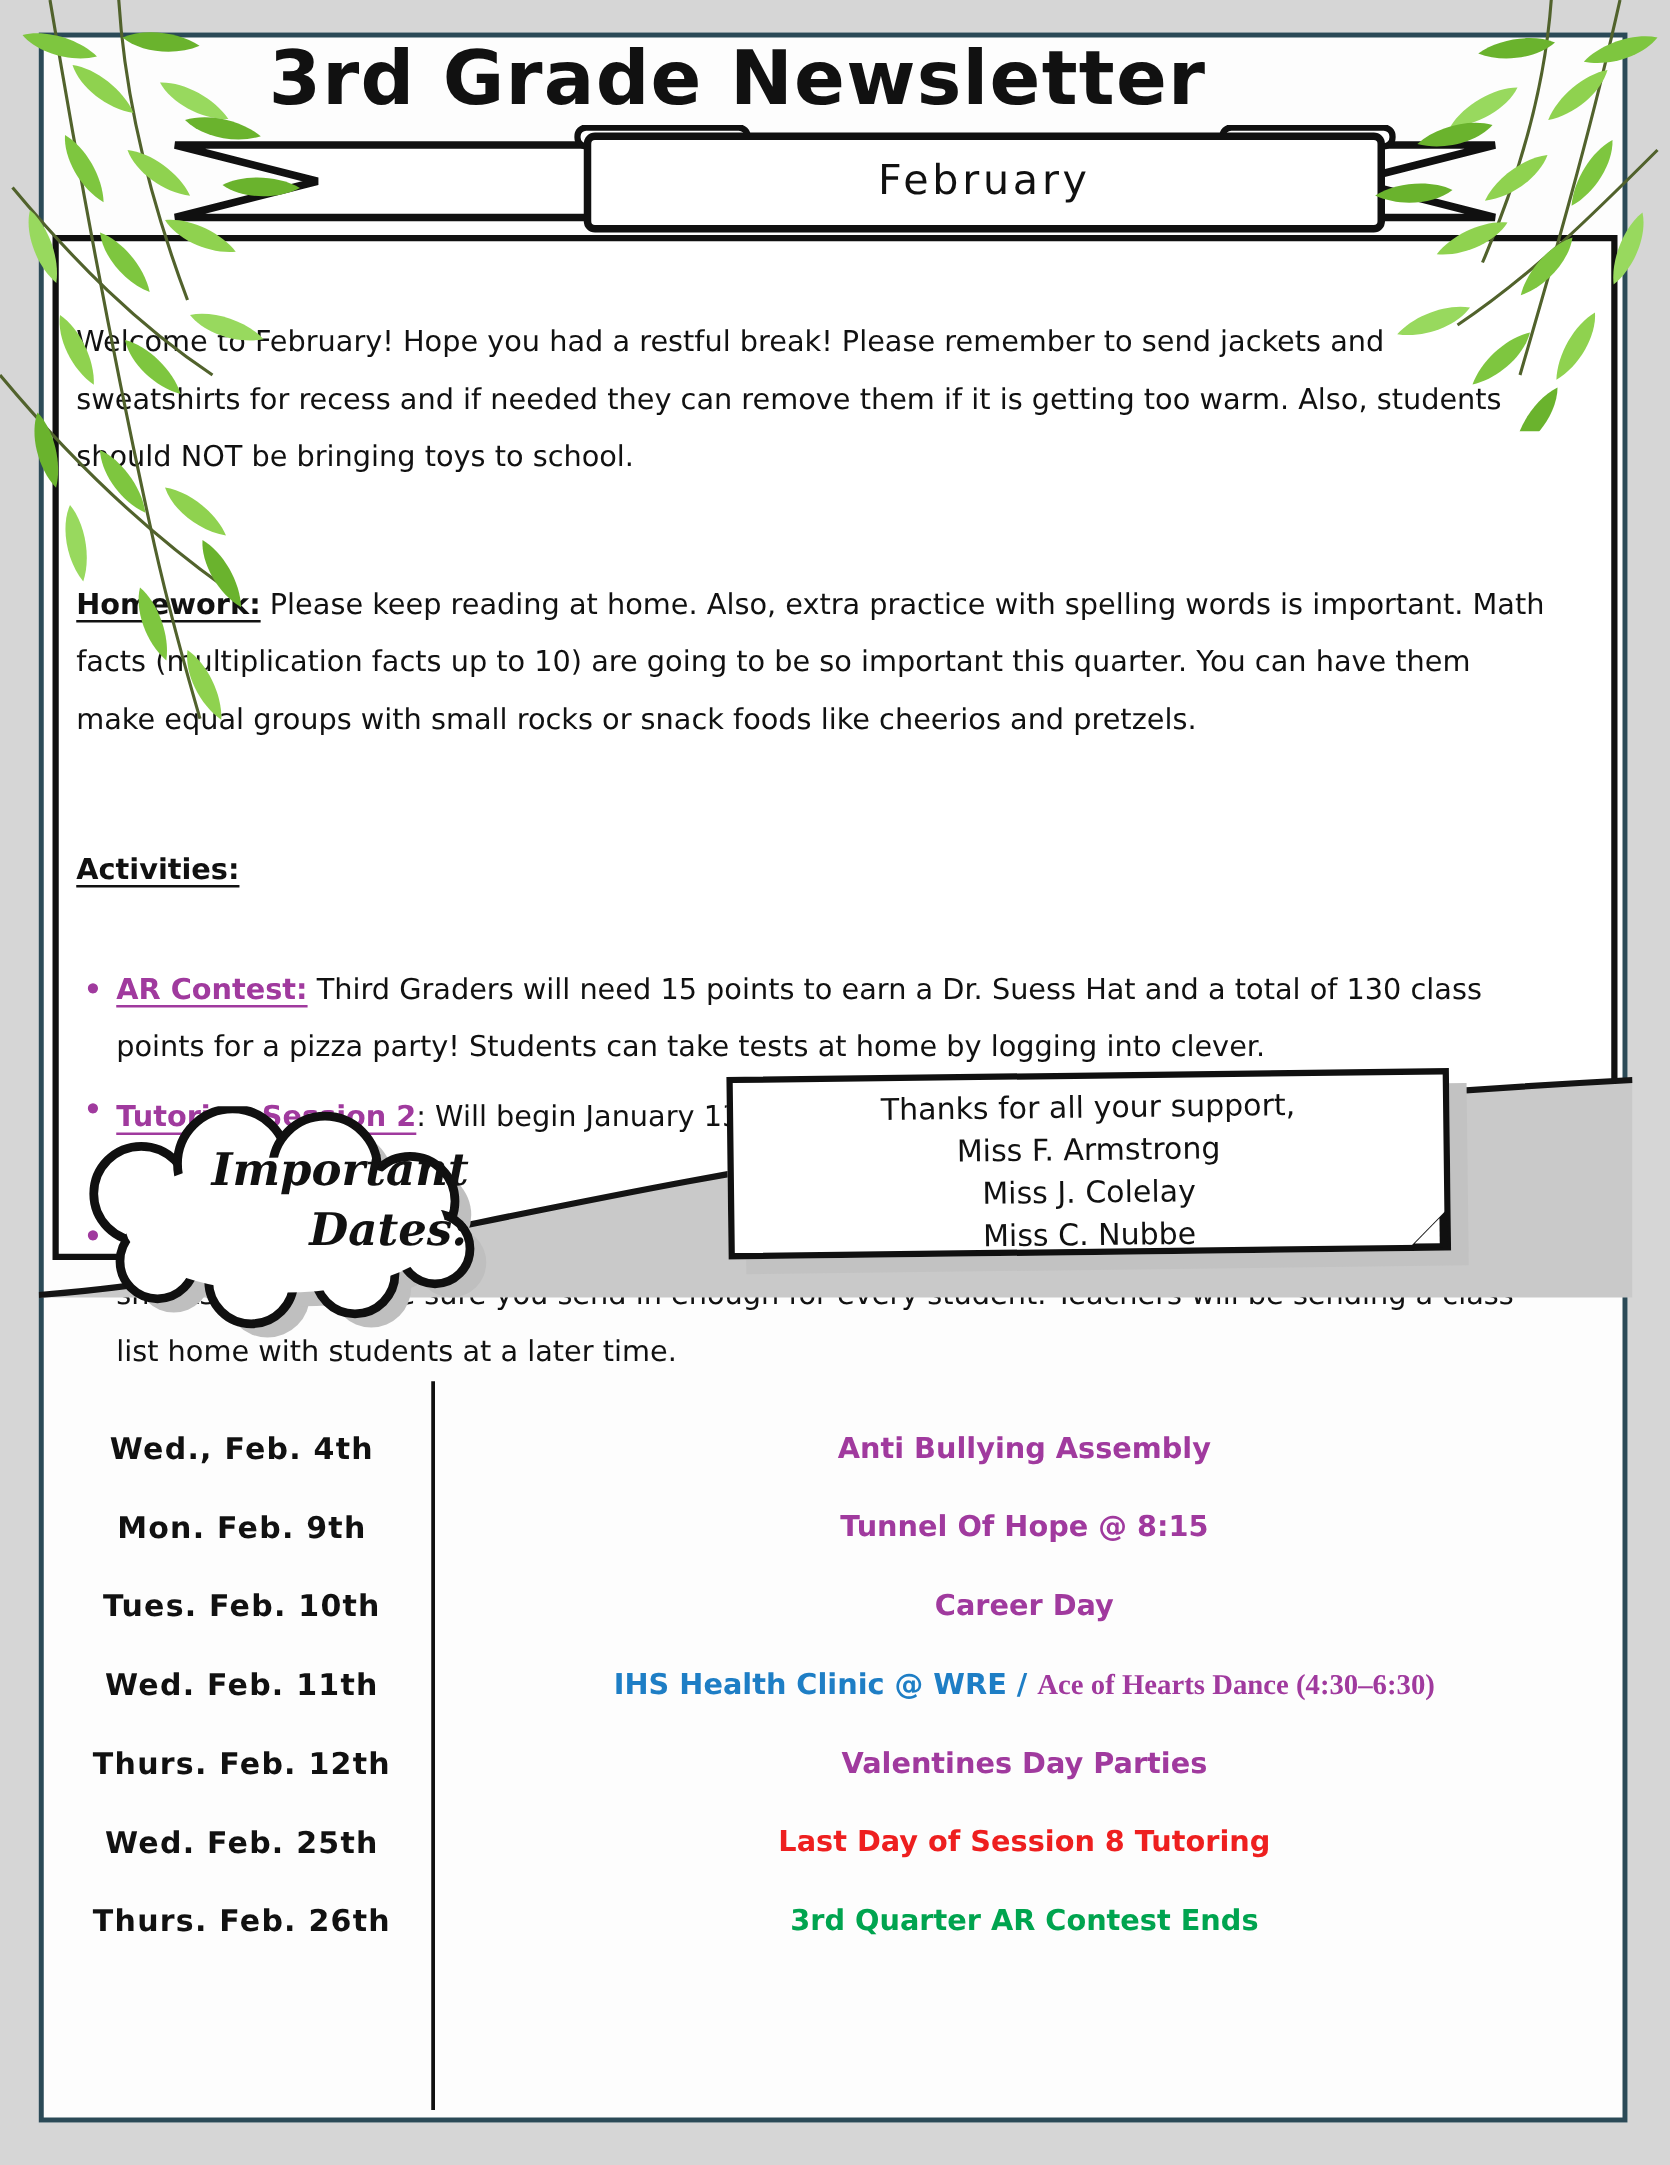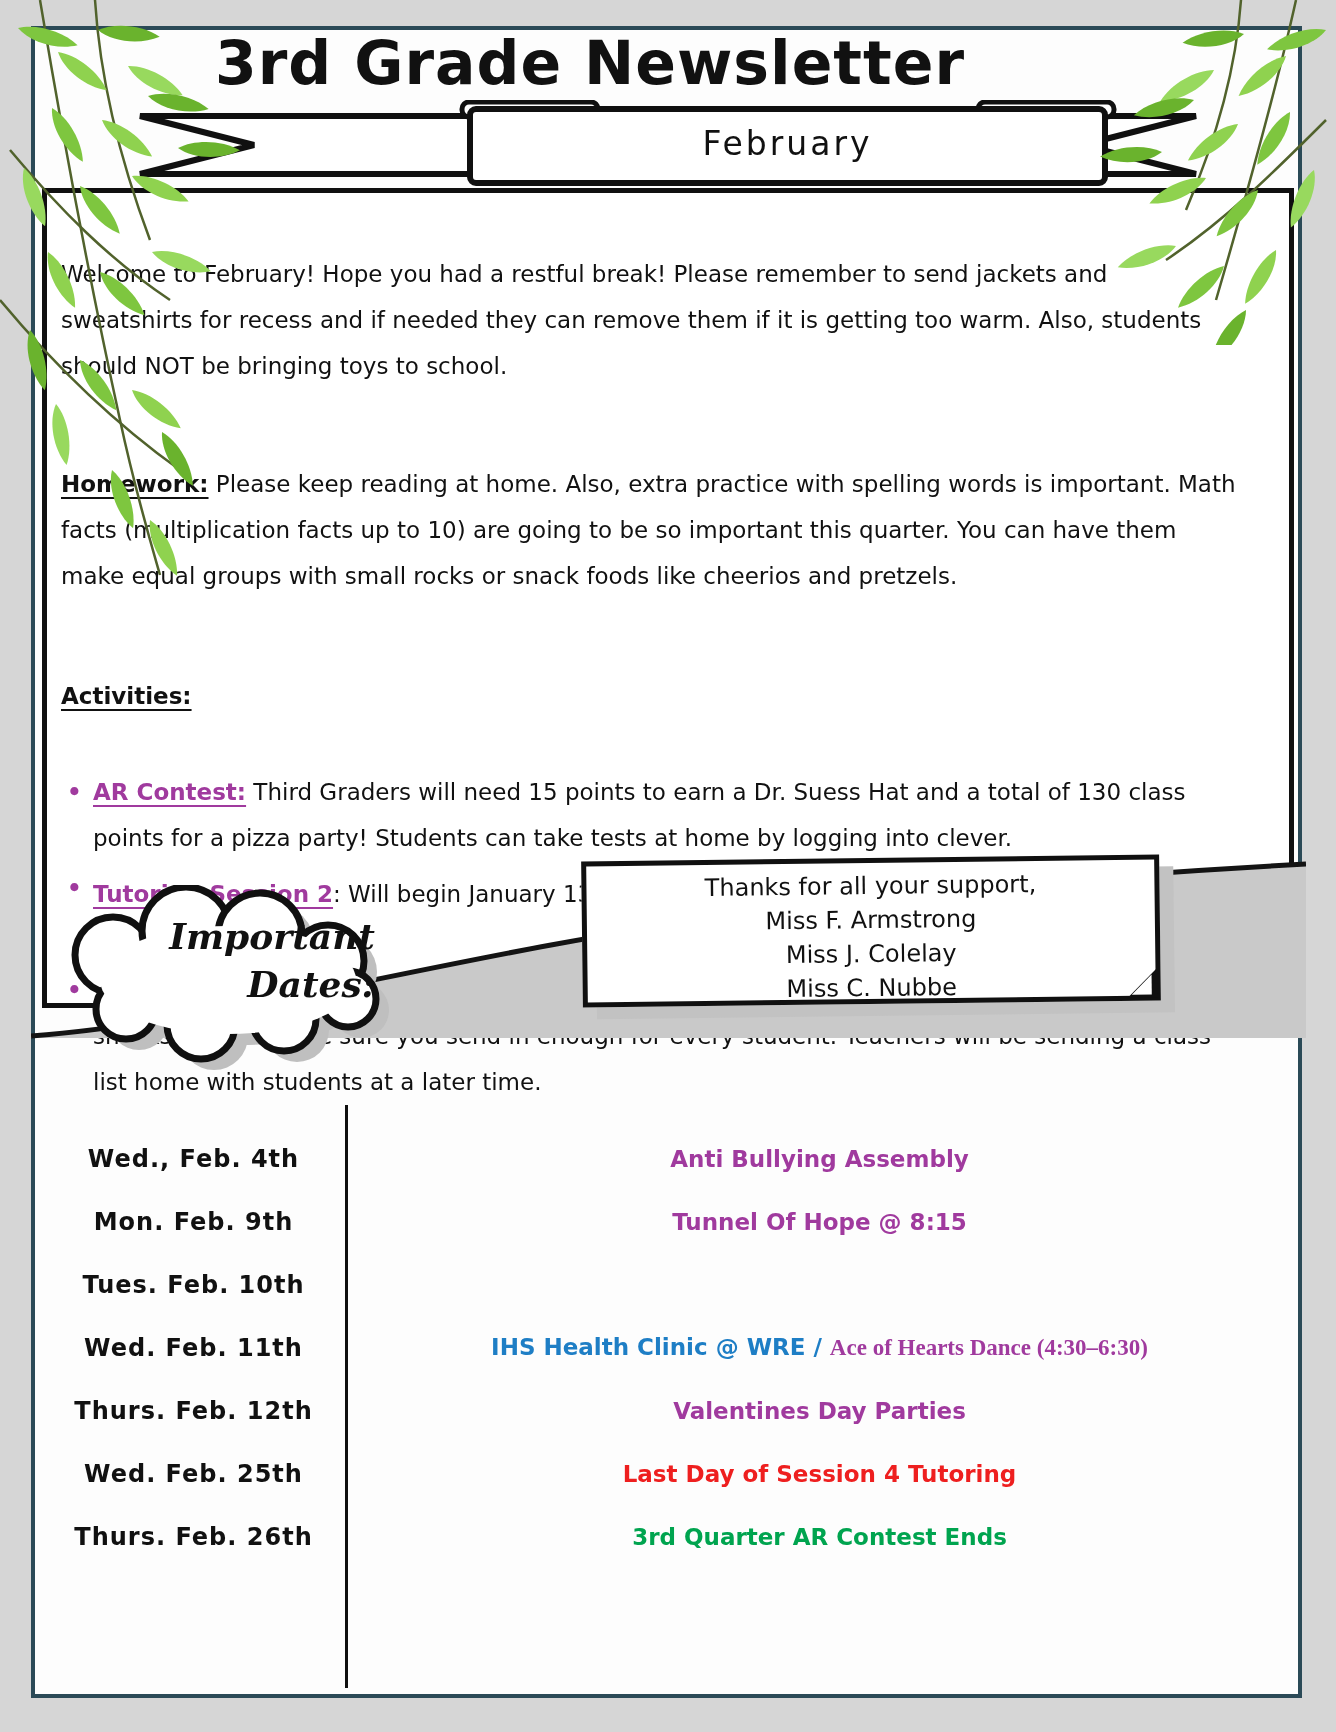--- a/index.html
+++ b/index.html
@@ -130,32 +130,33 @@
     <div class="sched-row">
       <div class="sched-date">Wed., Feb. 4th</div>
       <div class="sched-event"><span style="color: var(--purple);">Anti Bullying Assembly</span></div>
     </div>
     <div class="sched-row">
       <div class="sched-date">Mon. Feb. 9th</div>
       <div class="sched-event"><span style="color: var(--purple);">Tunnel Of Hope @ 8:15</span></div>
     </div>
     <div class="sched-row">
       <div class="sched-date">Tues. Feb. 10th</div>
+      <div class="sched-event"><span style="color: var(--purple);">Career Day</span></div>
     </div>
     <div class="sched-row">
       <div class="sched-date">Wed. Feb. 11th</div>
       <div class="sched-event"><span style="color: var(--blue);">IHS Health Clinic @ WRE / </span><span style="color: var(--purple); font-family: Liberation Serif, serif;">Ace of Hearts Dance (4:30–6:30)</span></div>
     </div>
     <div class="sched-row">
       <div class="sched-date">Thurs. Feb. 12th</div>
       <div class="sched-event"><span style="color: var(--purple);">Valentines Day Parties</span></div>
     </div>
     <div class="sched-row">
       <div class="sched-date">Wed. Feb. 25th</div>
-      <div class="sched-event"><span style="color: var(--red);">Last Day of Session 4 Tutoring</span></div>
+      <div class="sched-event"><span style="color: var(--red);">Last Day of Session 8 Tutoring</span></div>
     </div>
     <div class="sched-row">
       <div class="sched-date">Thurs. Feb. 26th</div>
       <div class="sched-event"><span style="color: var(--green);">3rd Quarter AR Contest Ends</span></div>
     </div>
   </div>
 
 <svg class="bamboo-left" viewBox="0 0 262 580">
   <defs>
       <path id="lf1" d="M0 0 C16 -10 44 -11 62 -2 C44 9 16 10 0 0 Z"></path>

